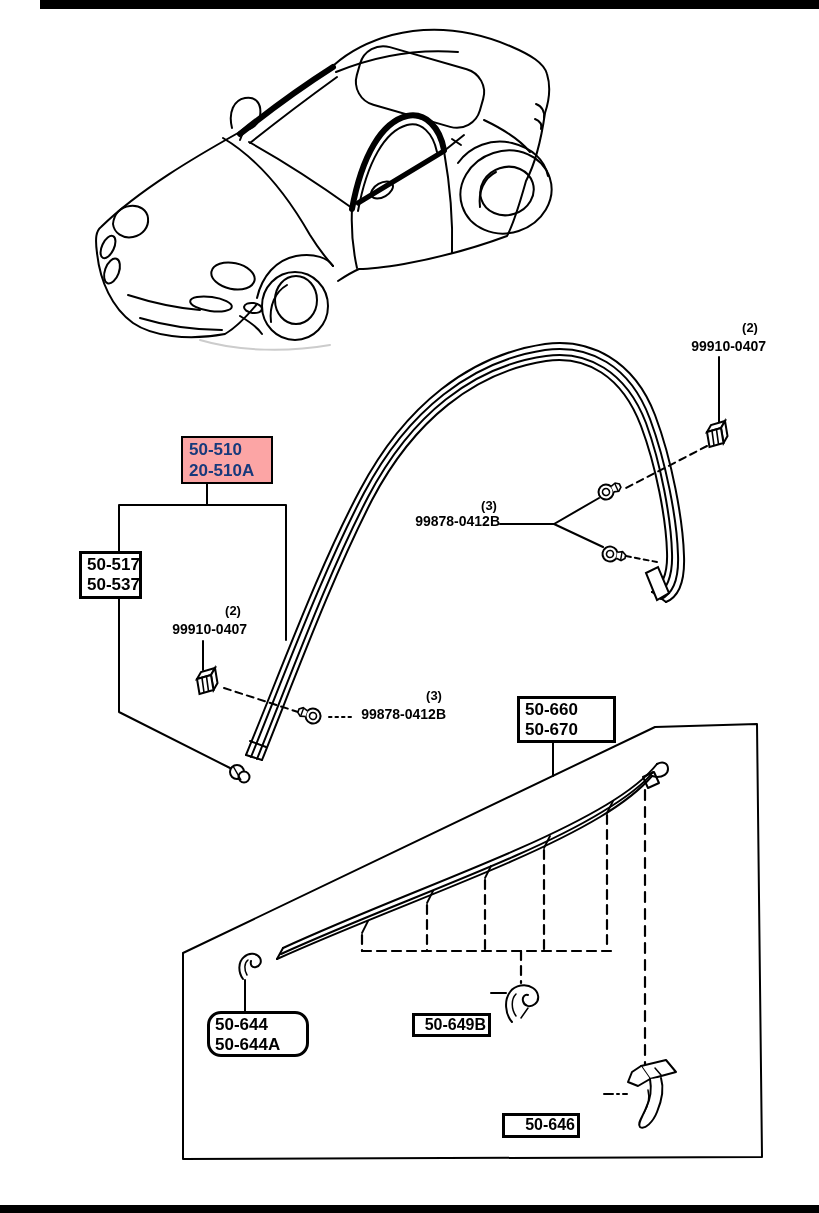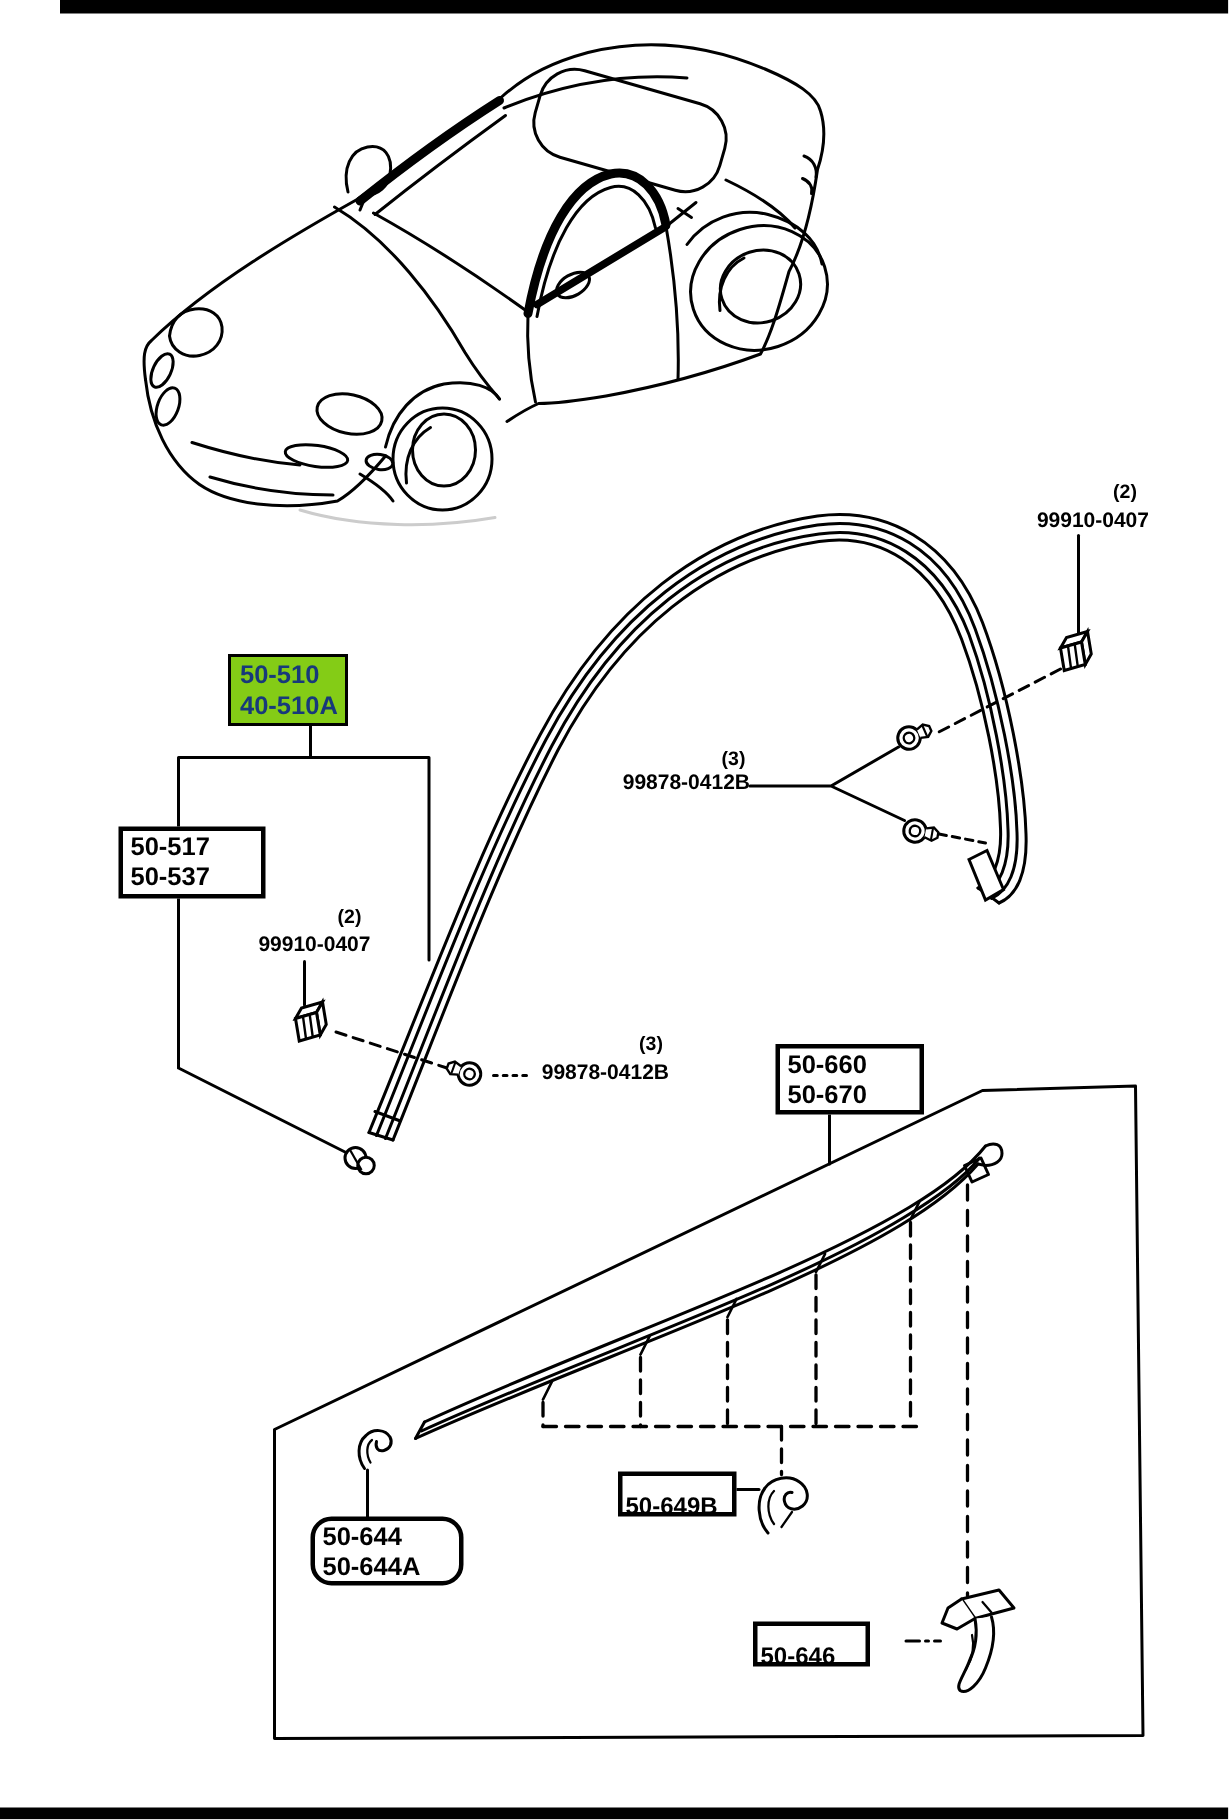--- a/index.html
+++ b/index.html
@@ -3,21 +3,21 @@
 <meta charset="utf-8">
 <style>
   html,body{margin:0;padding:0;background:#fff;}
   #stage{position:relative;width:819px;height:1213px;background:#ffffff;overflow:hidden;
          font-family:"Liberation Sans", sans-serif;}
   #art{position:absolute;left:0;top:0;}
   .bar{position:absolute;background:#000;}
   .callout-box{position:absolute;background:#fff;border:3px solid #000;box-sizing:border-box;
                font-weight:700;font-size:17px;line-height:20px;color:#000;
                padding:1px 2px 0 5px;white-space:nowrap;}
-  .callout-box.single{font-size:16px;line-height:18px;text-align:left;padding:12px 2px;}
+  .callout-box.single{font-size:16px;line-height:18px;text-align:right;padding:0 2px;margin-top:32px;}
   .blue-box{position:absolute;background:#b9dcf1;border:2px solid #000;box-sizing:border-box;
             font-weight:700;font-size:17px;line-height:21px;color:#17397b;
             padding:1px 2px 0 6px;white-space:nowrap;}
   .pn{position:absolute;font-weight:700;font-size:14px;color:#000;text-align:right;white-space:nowrap;}
   .qty{position:absolute;font-weight:700;font-size:13px;color:#000;text-align:center;white-space:nowrap;}
 </style>
 </head>
 <body>
 
 <div id="stage">
@@ -174,26 +174,26 @@
 
       <g>
         <path d="M 641,1066 L 666,1060 L 676,1072 L 650,1079 Z" fill="#fff"></path>
         <path d="M 641,1066 L 632,1072 L 628,1082 L 638,1086 L 650,1079" fill="#fff"></path>
         <path d="M 650,1079 C 652,1090 650,1100 646,1108 C 642,1118 637,1124 640,1127 C 645,1130 653,1122 657,1112 C 662,1100 664,1088 661,1078" fill="#fff"></path>
         <path d="M 655,1068 L 661,1075 M 648,1090 C 650,1098 648,1106 644,1113" stroke-width="1.5"></path>
       </g>
     </g>
   </svg>
 
-  <div class="blue-box" style="left: 152px; top: 436px; width: 80px; height: 48px; background: #84cc16; color: rgb(23, 57, 123);">
+  <div class="blue-box" style="left: 181px; top: 436px; width: 92px; height: 48px; background: #fca5a5; color: rgb(23, 57, 123);">
     <div>50-510</div>
-    <div>40-510A</div>
-  </div>
-
-  <div class="callout-box" style="left:79px;top:551px;width:98px;height:48px;">
+    <div>20-510A</div>
+  </div>
+
+  <div class="callout-box" style="left:79px;top:551px;width:63px;height:48px;">
     <div>50-517</div>
     <div>50-537</div>
   </div>
 
   <div class="qty" style="left:197px;top:603px;width:72px;">(2)</div>
   <div class="pn" style="left:155px;top:621px;width:92px;">99910-0407</div>
 
   <div class="qty" style="left:398px;top:688px;width:72px;">(3)</div>
   <div class="pn" style="left:354px;top:706px;width:92px;">99878-0412B</div>
 

